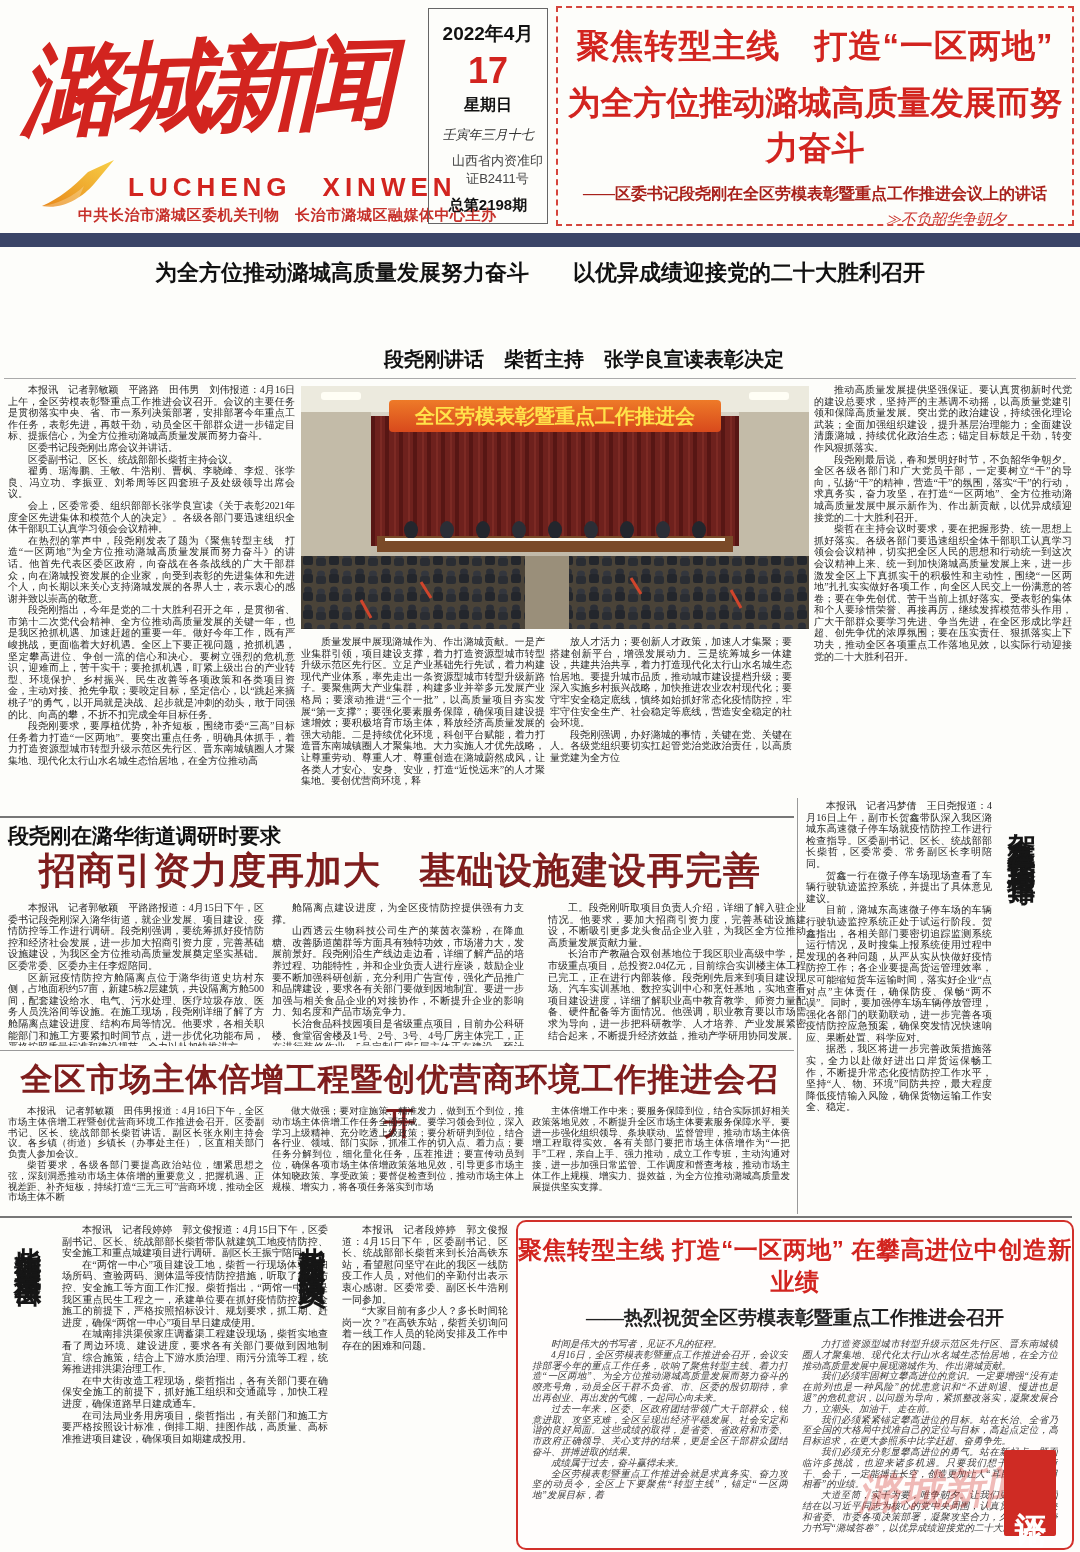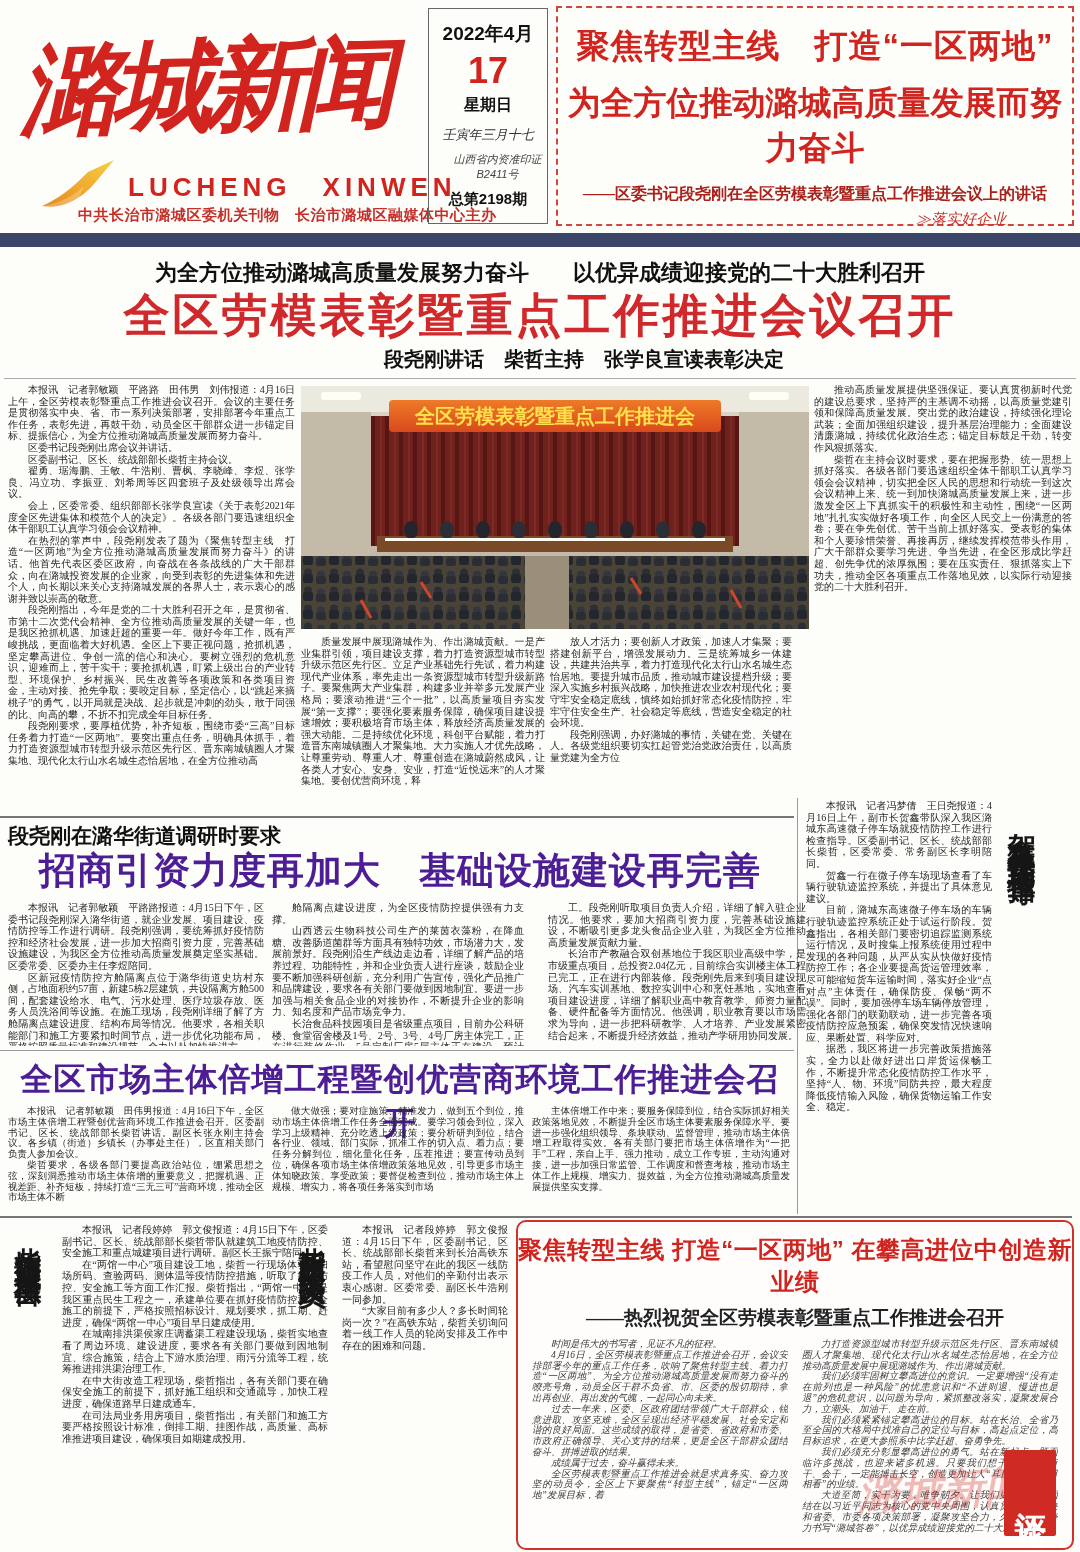--- a/index.html
+++ b/index.html
@@ -14,21 +14,21 @@
   .mast-en{left:128px;top:170px;color:#d2241f;font-family:"Liberation Sans",sans-serif;
     font-weight:bold;font-size:26px;letter-spacing:5px;word-spacing:28px;}
   .mast-organ{left:78px;top:206px;color:#c6302a;font-size:15px;font-weight:bold;letter-spacing:.5px;}
   .mast-logo{left:38px;top:158px;width:84px;height:60px;}
   .date-box{left:428px;top:8px;width:118px;height:214px;border:1px solid #666;
     text-align:center;font-family:"Liberation Sans",sans-serif;}
   .date-month{margin-top:12px;font-size:19px;font-weight:bold;color:#111;}
   .date-day{margin-top:6px;font-size:36px;font-weight:bold;color:#d2241f;line-height:36px;}
   .date-week{margin-top:6px;font-size:16px;font-weight:bold;color:#111;}
   .date-lunar{margin-top:10px;font-size:13px;color:#333;font-family:"Liberation Serif",serif;font-style:italic;}
-  .date-lic{margin-top:8px;font-size:11px;color:#444;font-style:italic;margin-left:19px;}
+  .date-lic{margin-top:8px;font-size:13px;color:#444;margin-left:19px;}
   .date-issue{margin-top:8px;font-size:15px;font-weight:bold;color:#111;}
   .promo-box{left:556px;top:6px;width:514px;height:216px;border:2px dashed #d5443c;
     text-align:center;font-family:"Liberation Sans",sans-serif;}
   .promo-l1{margin-top:16px;font-size:33px;font-weight:900;color:#d2241f;letter-spacing:1px;}
   .promo-l2{margin-top:12px;font-size:33px;font-weight:900;color:#d2241f;}
   .promo-attr{margin-top:13px;font-size:16px;font-weight:bold;color:#a8211b;font-family:"Liberation Serif",serif;}
   .promo-note{margin-top:5px;font-size:15px;font-style:italic;color:#c8302a;text-align:right;padding-right:66px;}
 
   .navy-bar{left:0;top:233px;width:1080px;height:14px;background:#3b4567;}
 
@@ -39,21 +39,21 @@
   .lead-deck{left:0;top:346px;width:1080px;text-align:center;font-size:20px;font-weight:bold;color:#111;margin-left:44px;}
   .rule{background:#aaa;}
 
   
   .body-col{font-size:10px;line-height:11.6px;text-align:justify;color:#262626;overflow:hidden;}
   .body-col p{margin:0;text-indent:2em;}
   .sm{font-size:9.5px;line-height:10.8px;}
 
   
   .eyebrow{font-family:"Liberation Sans",sans-serif;font-weight:800;font-size:21px;color:#111;}
-  .sec-head{font-family:Liberation Sans, sans-serif;font-weight:900;color:#4c1d95;text-align:center;letter-spacing:1px;}
+  .sec-head{font-family:Liberation Sans, sans-serif;font-weight:900;color:#7f1d1d;text-align:center;letter-spacing:1px;}
 
   
   .v-head{writing-mode:vertical-rl;text-orientation:upright;font-family:"Liberation Sans",sans-serif;
     font-weight:900;color:#161616;letter-spacing:4px;}
 
   
   .edit-box{left:516px;top:1220px;width:554px;height:326px;border:2px solid #d2302a;border-radius:10px;background:#fffdfc;}
   .edit-head{margin-top:12px;text-align:center;color:#d2241f;font-family:"Liberation Sans",sans-serif;
     font-weight:900;font-size:24px;letter-spacing:.5px;}
   .edit-sub{margin-top:7px;text-align:center;font-size:19px;font-weight:bold;color:#222;}
@@ -93,27 +93,26 @@
     <div class="date-week">星期日</div>
     <div class="date-lunar">壬寅年三月十七</div>
     <div class="date-lic">山西省内资准印证B2411号</div>
     <div class="date-issue">总第2198期</div>
   </div>
 
   <div class="abs promo-box">
     <div class="promo-l1">聚焦转型主线　打造“一区两地”</div>
     <div class="promo-l2">为全方位推动潞城高质量发展而努力奋斗</div>
     <div class="promo-attr">——区委书记段尧刚在全区劳模表彰暨重点工作推进会议上的讲话</div>
-    <div class="promo-note">≫落实好企业</div>
+    <div class="promo-note">≫不负韶华争朝夕</div>
   </div>
 
   <div class="abs navy-bar"></div>
 
   <div class="abs kicker">为全方位推动潞城高质量发展努力奋斗　　以优异成绩迎接党的二十大胜利召开</div>
-  <div class="abs lead-head">全区劳模表彰暨重点工作推进会议召开</div>
   <div class="abs lead-deck">段尧刚讲话　柴哲主持　张学良宣读表彰决定</div>
   <div class="abs rule" style="left:4px;top:378px;width:1072px;height:1px"></div>
 
   <div class="abs body-col" style="left:8px;top:384px;width:287px;height:428px">
       <p>本报讯　记者郭敏颖　平路路　田伟男　刘伟报道：4月16日上午，全区劳模表彰暨重点工作推进会议召开。会议的主要任务是贯彻落实中央、省、市一系列决策部署，安排部署今年重点工作任务，表彰先进，再鼓干劲，动员全区干部群众进一步锚定目标、提振信心，为全方位推动潞城高质量发展而努力奋斗。</p>
       <p>区委书记段尧刚出席会议并讲话。</p>
       <p>区委副书记、区长、统战部部长柴哲主持会议。</p>
       <p>翟勇、琚海鹏、王敏、牛浩刚、曹枫、李晓峰、李煜、张学良、冯立功、李振亚、刘希周等区四套班子及处级领导出席会议。</p>
       <p>会上，区委常委、组织部部长张学良宣读《关于表彰2021年度全区先进集体和模范个人的决定》。各级各部门要迅速组织全体干部职工认真学习领会会议精神。</p>
       <p>在热烈的掌声中，段尧刚发表了题为《聚焦转型主线　打造“一区两地”为全方位推动潞城高质量发展而努力奋斗》的讲话。他首先代表区委区政府，向奋战在各条战线的广大干部群众，向在潞城投资发展的企业家，向受到表彰的先进集体和先进个人，向长期以来关心支持潞城发展的各界人士，表示衷心的感谢并致以崇高的敬意。</p>
@@ -179,20 +178,21 @@
 
   <div class="abs body-col" style="left:301px;top:636px;width:244px;height:177px">
       <p>质量发展中展现潞城作为、作出潞城贡献。一是产业集群引领，项目建设支撑，着力打造资源型城市转型升级示范区先行区。立足产业基础先行先试，着力构建现代产业体系，率先走出一条资源型城市转型升级新路子。要聚焦两大产业集群，构建多业并举多元发展产业格局；要滚动推进“三个一批”，以高质量项目夯实发展“第一支撑”；要强化要素服务保障，确保项目建设提速增效；要积极培育市场主体，释放经济高质量发展的强大动能。二是持续优化环境，科创平台赋能，着力打造晋东南城镇圈人才聚集地。大力实施人才优先战略，让尊重劳动、尊重人才、尊重创造在潞城蔚然成风，让各类人才安心、安身、安业，打造“近悦远来”的人才聚集地。要创优营商环境，释</p>
     </div>
   <div class="abs body-col" style="left:550px;top:636px;width:242px;height:177px">
       <p>放人才活力；要创新人才政策，加速人才集聚；要搭建创新平台，增强发展动力。三是统筹城乡一体建设，共建共治共享，着力打造现代化太行山水名城生态怡居地。要提升城市品质，推动城市建设提档升级；要深入实施乡村振兴战略，加快推进农业农村现代化；要守牢安全稳定底线，慎终如始抓好常态化疫情防控，牢牢守住安全生产、社会稳定等底线，营造安全稳定的社会环境。</p>
       <p>段尧刚强调，办好潞城的事情，关键在党、关键在人。各级党组织要切实扛起管党治党政治责任，以高质量党建为全方位</p>
     </div>
   <div class="abs body-col" style="left:814px;top:384px;width:258px;height:408px">
       <p>推动高质量发展提供坚强保证。要认真贯彻新时代党的建设总要求，坚持严的主基调不动摇，以高质量党建引领和保障高质量发展。突出党的政治建设，持续强化理论武装；全面加强组织建设，提升基层治理能力；全面建设清廉潞城，持续优化政治生态；锚定目标鼓足干劲，转变作风狠抓落实。</p>
+      <p>段尧刚最后说，春和景明好时节，不负韶华争朝夕。全区各级各部门和广大党员干部，一定要树立“干”的导向，弘扬“干”的精神，营造“干”的氛围，落实“干”的行动，求真务实，奋力攻坚，在打造“一区两地”、全方位推动潞城高质量发展中展示新作为、作出新贡献，以优异成绩迎接党的二十大胜利召开。</p>
       <p>柴哲在主持会议时要求，要在把握形势、统一思想上抓好落实。各级各部门要迅速组织全体干部职工认真学习领会会议精神，切实把全区人民的思想和行动统一到这次会议精神上来、统一到加快潞城高质量发展上来，进一步激发全区上下真抓实干的积极性和主动性，围绕“一区两地”扎扎实实做好各项工作，向全区人民交上一份满意的答卷；要在争先创优、苦干当前上抓好落实。受表彰的集体和个人要珍惜荣誉、再接再厉，继续发挥模范带头作用，广大干部群众要学习先进、争当先进，在全区形成比学赶超、创先争优的浓厚氛围；要在压实责任、狠抓落实上下功夫，推动全区各项重点工作落地见效，以实际行动迎接党的二十大胜利召开。</p>
     </div>
 
   <div class="abs rule" style="left:0;top:816px;width:794px;height:2px;background:#777"></div>
   <div class="abs rule" style="left:797px;top:798px;width:1px;height:416px;background:#999"></div>
 
   <div class="abs eyebrow" style="left:8px;top:822px">段尧刚在潞华街道调研时要求</div>
   <div class="abs sec-head" style="left:8px;top:846px;width:784px;font-size:37px">招商引资力度再加大　基础设施建设再完善</div>
   <div class="abs body-col" style="left:8px;top:902px;width:256px;height:144px">
       <p>本报讯　记者郭敏颖　平路路报道：4月15日下午，区委书记段尧刚深入潞华街道，就企业发展、项目建设、疫情防控等工作进行调研。段尧刚强调，要统筹抓好疫情防控和经济社会发展，进一步加大招商引资力度，完善基础设施建设，为我区全方位推动高质量发展奠定坚实基础。区委常委、区委办主任李煜陪同。</p>

